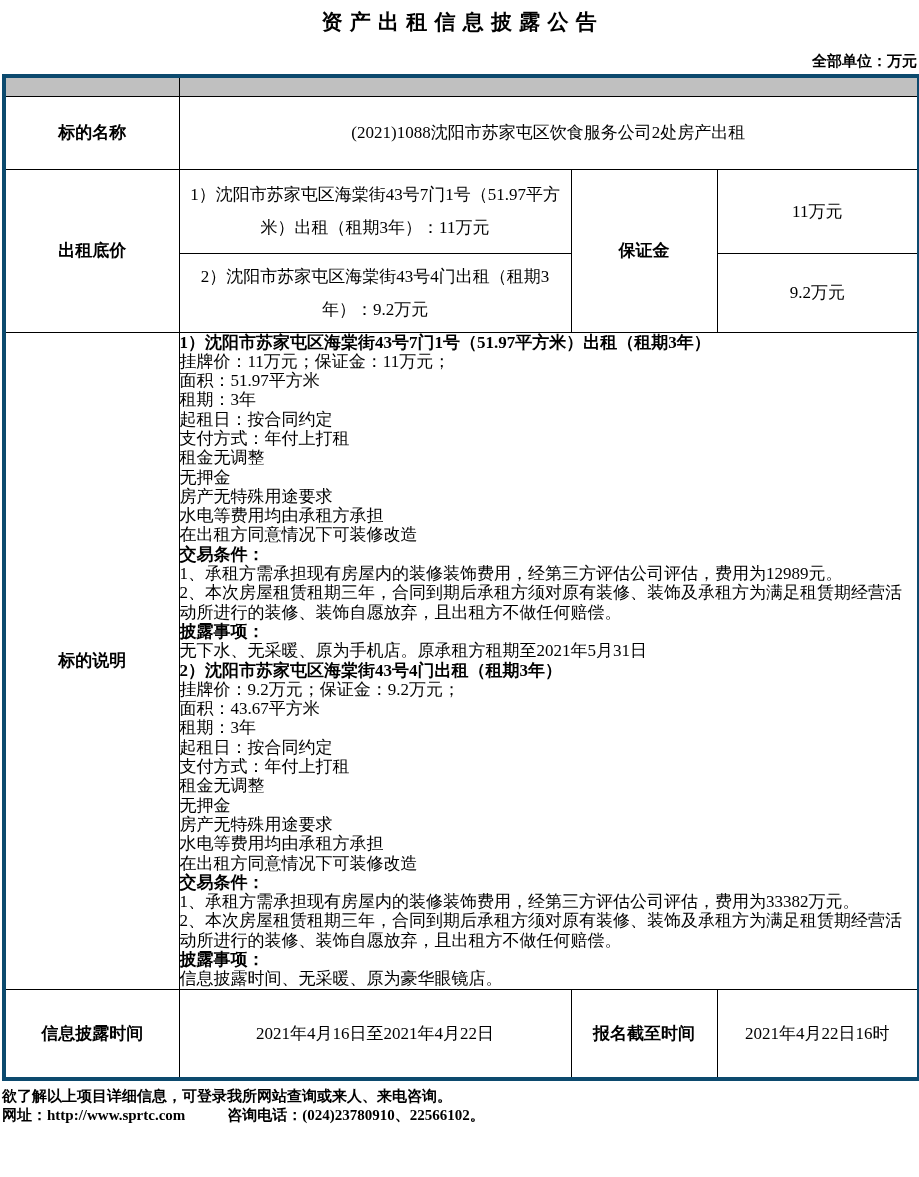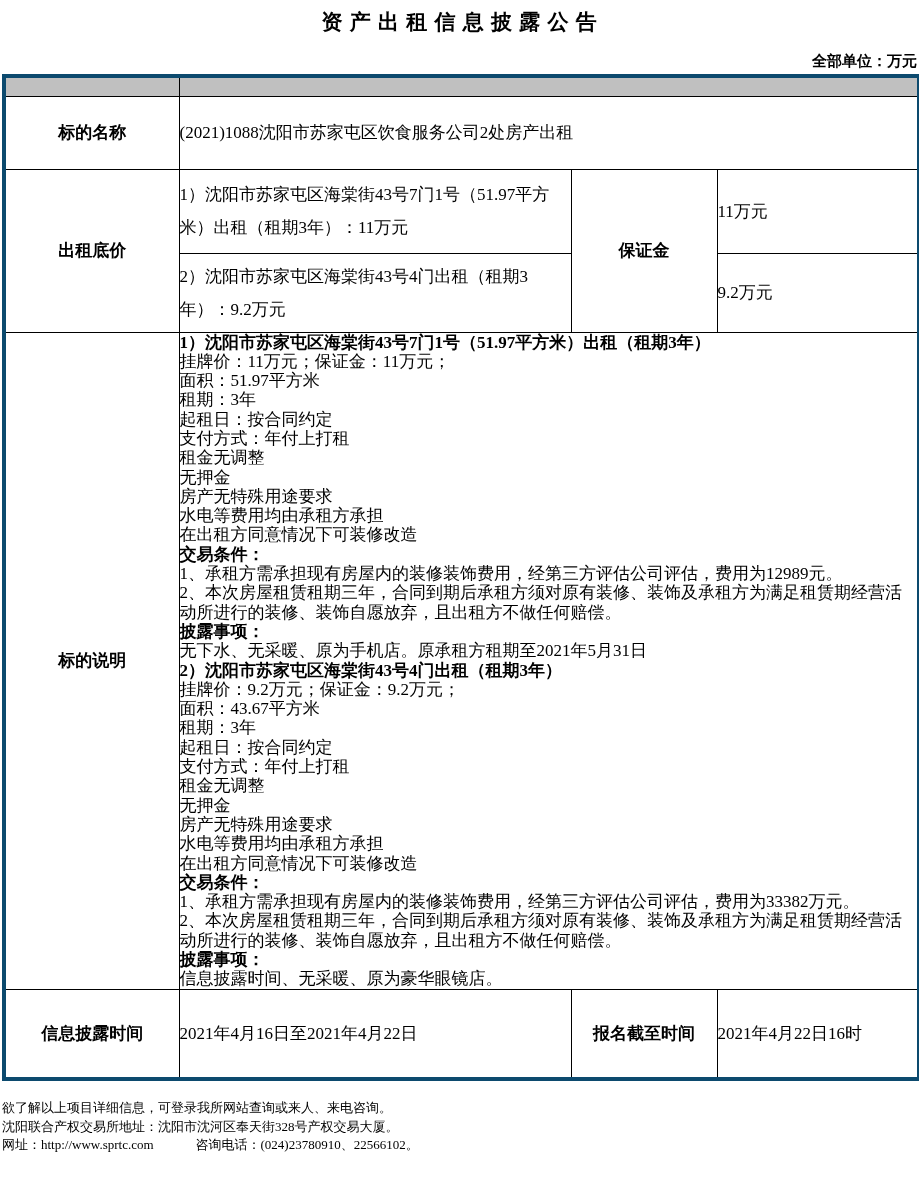--- a/index.html
+++ b/index.html
@@ -42,44 +42,45 @@
     overflow: hidden;
   }
   col.c1 { width: 175px; }
   col.c2 { width: 392px; }
   col.c3 { width: 146px; }
   col.c4 { width: 202px; }
 
   tr.hdr-row td { height: 20px; }
 
   td.label { font-weight: bold; text-align: center; }
-  td.center { text-align: left; }
+  td.center { text-align: center; }
 
   tr.name-row td { height: 73px; }
   tr.price-row-1 td { height: 84px; }
   tr.price-row-2 td { height: 79px; }
   td.price-item { line-height: 33px; padding: 0 8px; }
 
   td.desc-cell {
     vertical-align: top;
     text-align: left;
     padding: 4px 8px 8px 3px;
     font-size: 16px;
     line-height: 19.3px;
     margin-top: 18px;
   }
   .desc-line { min-height: 19.3px; }
   .bold { font-weight: bold; }
 
   tr.time-row td { height: 90px; }
 
   .footer {
-    margin: 18px 0 0 2px;
-    font-size: 13px;
+    margin: 6px 0 0 2px;
+    font-size: 15px;
     line-height: 18.5px;
+    font-weight: bold;
   }
   .footer-phone { margin-left: 42px; }
 </style>
 </head>
 <body>
 
 <div class="page">
 
   <h1 class="doc-title">资 产 出 租 信 息 披 露 公 告</h1>
 
@@ -156,19 +157,18 @@
         <td class="label">信息披露时间</td>
         <td class="center">2021年4月16日至2021年4月22日</td>
         <td class="label">报名截至时间</td>
         <td class="center">2021年4月22日16时</td>
       </tr>
     </tbody>
   </table>
 
   <div class="footer">
     <div>欲了解以上项目详细信息，可登录我所网站查询或来人、来电咨询。</div>
-    <div>沈阳联合产权交易所地址：沈阳市沈河区奉天街328号产权交易大厦。</div>
     <div>
       <span>网址：http://www.sprtc.com</span><span class="footer-phone">咨询电话：(024)23780910、22566102。</span>
     </div>
   </div>
 
 </div>
 
 </body></html>

